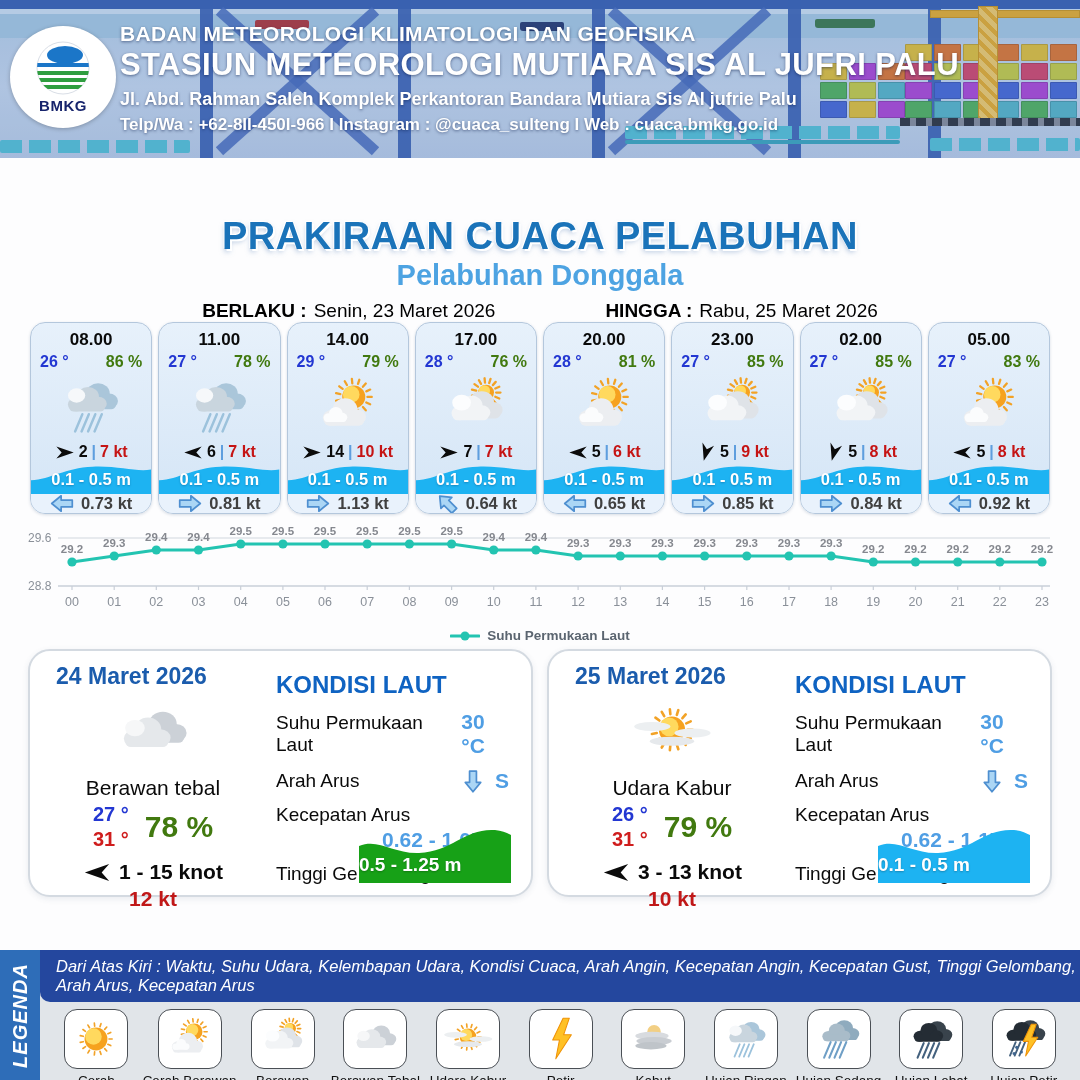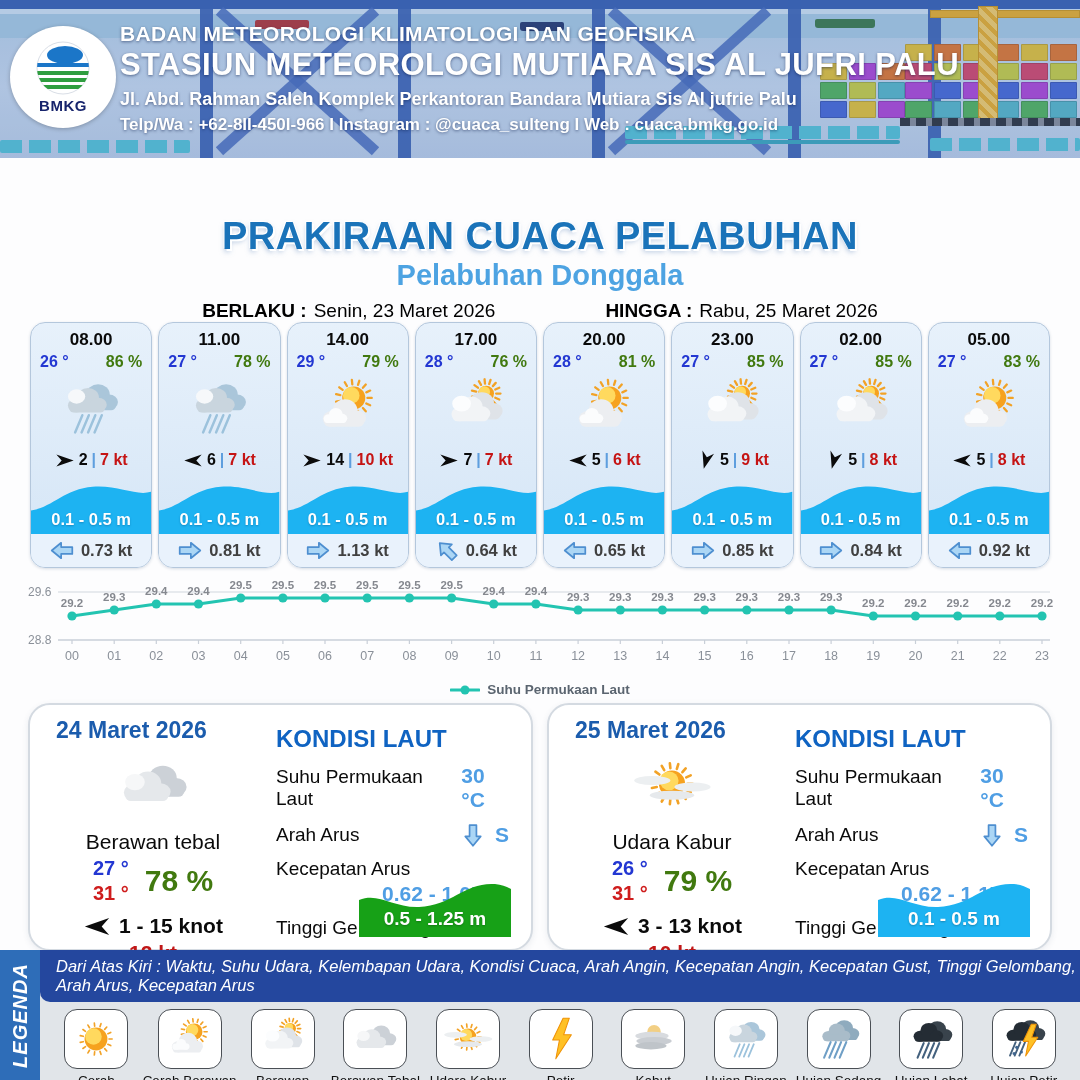--- a/index.html
+++ b/index.html
@@ -43,21 +43,21 @@
   .titleblock { text-align:center; padding-top:13px;margin-top:44px; }
   .main-title { font-size:38px; font-weight:800; color:#1a73b9; letter-spacing:.5px;
       text-shadow:2px 2px 0 #fff,-1px -1px 0 #fff,0 3px 5px rgba(130,160,200,.55); }
   .sub-title { font-size:29px; font-weight:800; color:#4da3e2; margin-top:1px; }
   .validity { display:flex; justify-content:center; gap:110px; margin-top:8px; font-size:19px; color:#000; }
   .validity b { font-weight:800; }
   .validity span.val { font-weight:normal; margin-left:7px; }
 
   
   .date-label { margin:6px 0 4px 32px; font-size:20px; font-weight:800; color:#1b5cad; }
-  #cards-row { display:flex; gap:6px; margin:0 30px; height:246px; }
+  #cards-row { display:flex; gap:6px; margin:0 30px; height:192px; }
   .fc { flex:1; background:linear-gradient(#e7f1fb,#d4e5f6); border:1px solid #b4c7dc; border-radius:15px;
       overflow:hidden; display:flex; flex-direction:column; box-shadow:0 1px 3px rgba(40,70,110,.18); }
   .fc-time { text-align:center; font-weight:800; font-size:17px; color:#0a0a0a; padding-top:7px; }
   .fc-th { display:flex; justify-content:space-between; padding:3px 9px 0; font-size:16px; font-weight:800; }
   .fc-temp { color:#2337d2; } .fc-hum { color:#41790f; }
   .fc-icon { height:74px; display:flex; align-items:center; justify-content:center; }
   .fc-wind { display:flex; align-items:center; justify-content:center; gap:4px; height:30px;
       font-size:16px; font-weight:800; }
   .wind-arrow { display:inline-flex; width:20px; height:17px; }
   .fc-ws { color:#0a0a0a; } .fc-pipe { color:#5e9ede; font-weight:bold; } .fc-gust { color:#c51414; }
@@ -90,21 +90,21 @@
   .dc-wind .wind-arrow { width:28px; height:23px; }
   .dc-gust { color:#c01818; font-weight:800; font-size:21px; margin-top:3px; }
   .dc-right { flex:1; padding-left:14px; position:relative; }
   .kondisi-title { color:#0f63c2; font-weight:800; font-size:24px; margin-top:8px; }
   .sea-row { display:flex; justify-content:space-between; align-items:center; margin-top:11px; font-size:19px; color:#0a0a0a; }
   .sea-val { color:#4f9ee4; font-weight:800; font-size:21px; }
   .arah-val { display:flex; align-items:center; gap:10px; margin-right:4px; }
   .cur-speed-line { text-align:right; margin-top:2px; padding-right:6px; }
   .wave-badge { position:absolute; right:2px; bottom:2px; width:152px; height:58px; }
   .wave-badge svg { position:absolute; inset:0; }
-  .wave-badge .wb-text { position:absolute; bottom:7px; width:100%; text-align:center; color:#fff;
+  .wave-badge .wb-text { position:absolute; bottom:7px; width:100%; color:#fff;
       font-weight:800; font-size:19px; text-shadow:0 1px 2px rgba(0,0,0,.25); }
 
   
   .legend-sec { position:absolute; left:0; bottom:0; width:1080px; height:130px; background:#e1e5e9; }
   .legenda-tab { position:absolute; left:0; top:0; bottom:0; width:40px; background:#2e6db8;
       display:flex; align-items:center; justify-content:center; }
   .legenda-tab span { transform:rotate(-90deg); color:#fff; font-weight:800; font-style:italic;
       font-size:20px; letter-spacing:1px; white-space:nowrap; }
   .legend-note { margin-left:40px; background:#24479e; color:#fff; font-style:italic; font-size:16.5px;
       padding:7px 0 7px 16px; border-radius:0 0 0 10px; }

